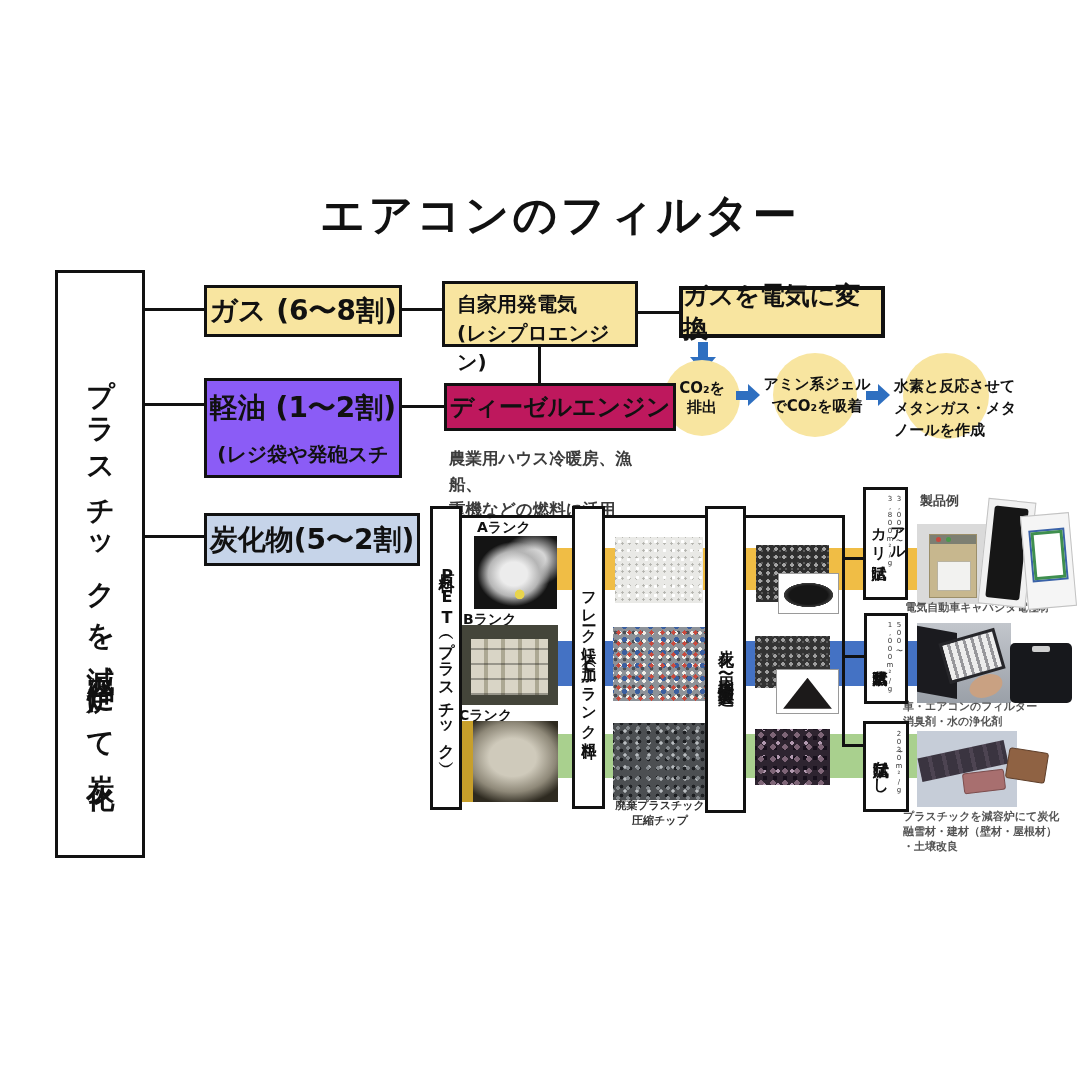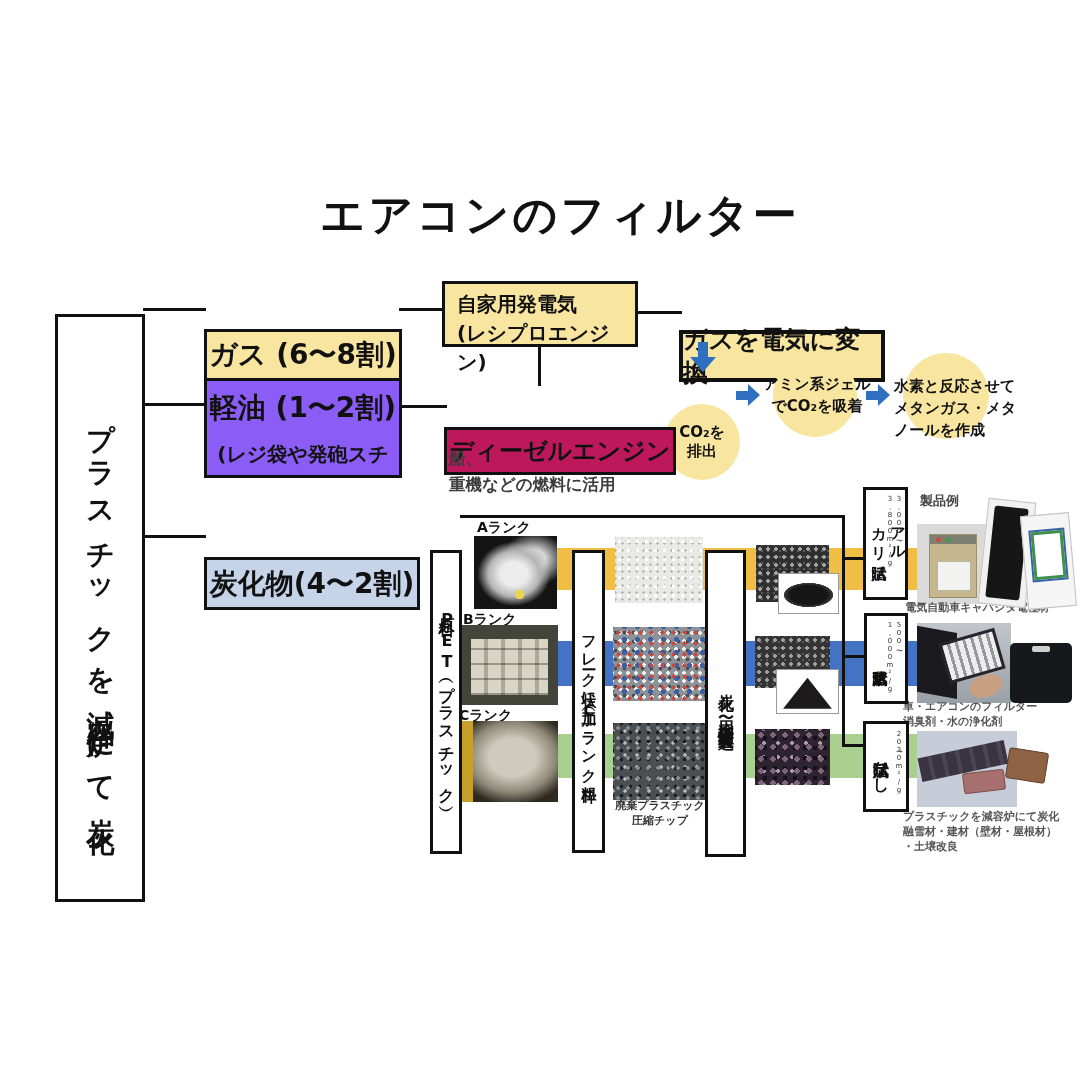--- a/index.html
+++ b/index.html
@@ -1,20 +1,20 @@
 <!DOCTYPE html>
 <html><head>
 <meta charset="utf-8">
 <style>
   html,body{margin:0;padding:0;background:#fff;}
   #stage{position:relative;width:1080px;height:1080px;background:#fff;overflow:hidden;
          font-family:"DejaVu Sans","Liberation Sans",sans-serif;color:#111;}
   .abs{position:absolute;box-sizing:border-box;}
   .bx{border:3px solid #111;}
-  .ctr{display:flex;align-items:center;justify-content:center;margin-top:44px;}
+  .ctr{display:flex;align-items:center;justify-content:center;}
   .b{font-weight:bold;}
   .hline{position:absolute;height:3px;background:#111;}
   .vline{position:absolute;width:3px;background:#111;}
   .vtext{writing-mode:vertical-rl;text-orientation:upright;}
   .circle{border-radius:50%;background:#f8e5a0;}
   .stem-d{position:absolute;background:#2e6fc0;}
   .head-d{position:absolute;width:0;height:0;}
   .cap{color:#555;font-size:11px;line-height:1.35;font-weight:bold;}
   .photo{position:absolute;box-sizing:border-box;}
   .z1{z-index:1}.z2{z-index:2}.z3{z-index:3}
@@ -84,25 +84,26 @@
   </div>
 
   <div class="abs bx" style="left:204px;top:378px;width:198px;height:100px;background:#8b5cf6;">
     <div class="b" style="margin-top:8px;text-align:center;font-size:28px;">軽油 (1〜2割)</div>
     <div class="b" style="margin-top:14px;text-align:center;font-size:20px;">(レジ袋や発砲スチ</div>
   </div>
 
   <div class="abs bx ctr b" style="left:444px;top:383px;width:232px;height:48px;background:#be185d;font-size:24px;">ディーゼルエンジン</div>
 
   <div class="abs b" style="left:449px;top:446px;width:220px;font-size:16.5px;line-height:1.55;color:#3c3c3c;">
+    <div>農業用ハウス冷暖房、漁</div>
     <div>船、</div>
     <div>重機などの燃料に活用</div>
   </div>
 
-  <div class="abs bx ctr b" style="left:204px;top:513px;width:216px;height:53px;background:#c6d4e9;font-size:28px;">炭化物(4〜2割)</div>
+  <div class="abs bx ctr b" style="left:204px;top:513px;width:216px;height:53px;background:#c6d4e9;font-size:28px;">炭化物(5〜2割)</div>
 
   <div class="abs z1" style="left:557px;top:548px;width:361px;height:42px;background:#f0bd45;"></div>
   <div class="abs z1" style="left:551px;top:641px;width:367px;height:45px;background:#4472c4;"></div>
   <div class="abs z1" style="left:551px;top:734px;width:367px;height:44px;background:#a9d08e;"></div>
 
   <div class="abs bx ctr z3" style="left:430px;top:506px;width:32px;height:304px;background:#fff;">
     <span class="vtext b" style="font-size:16px;letter-spacing:2px;">原料PET（プラスチック）</span>
   </div>
   <div class="abs bx ctr z3" style="left:572px;top:506px;width:33px;height:303px;background:#fff;">
     <span class="vtext b" style="font-size:15px;letter-spacing:1px;">フレーク状に加工（Cランク粗砕）</span>

